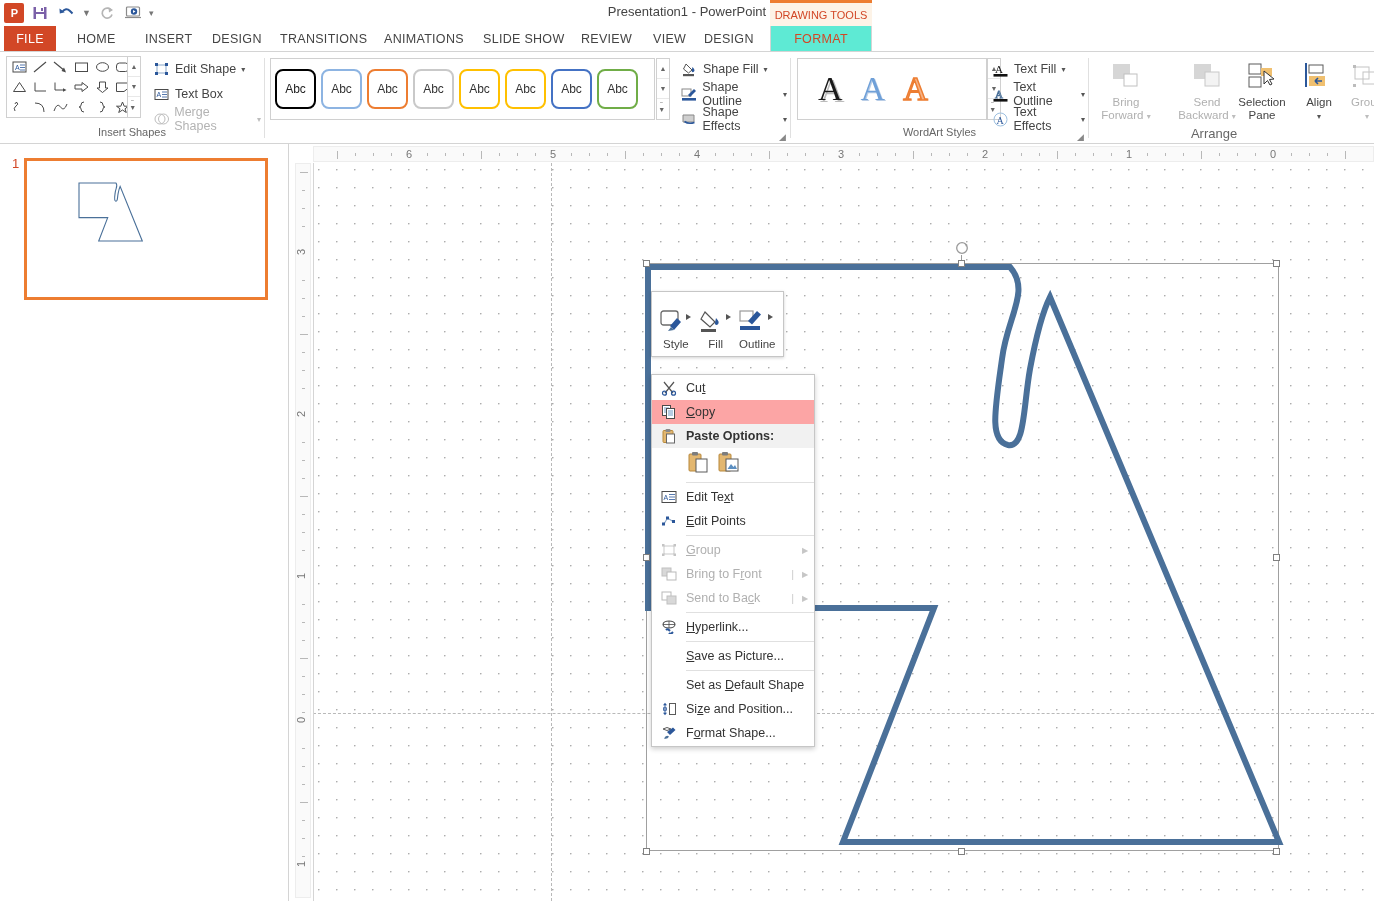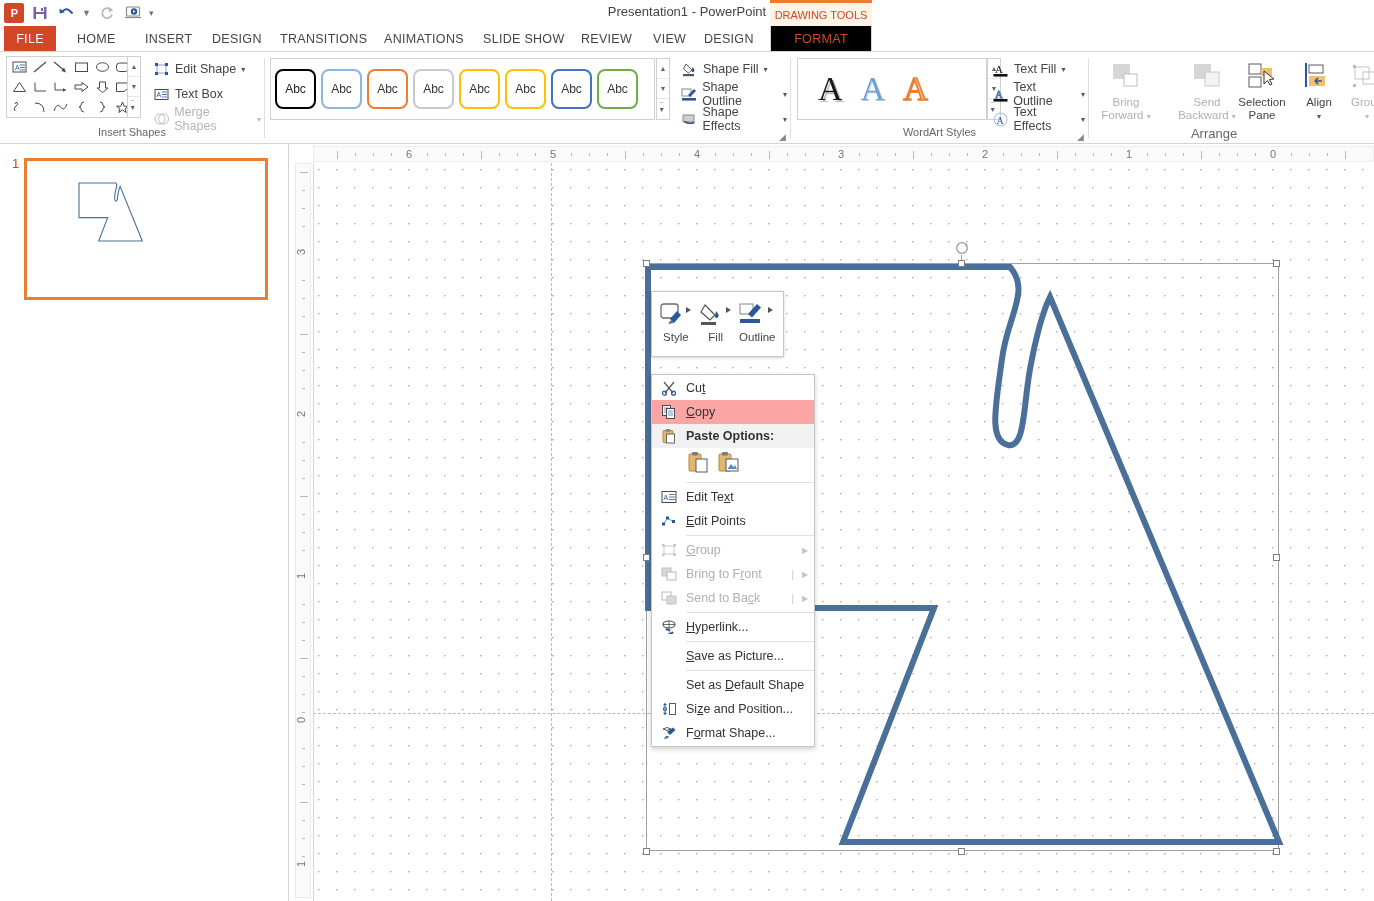--- a/index.html
+++ b/index.html
@@ -27,21 +27,21 @@
   .ctxtab-header { position:absolute; left:770px; top:0; width:102px; height:26px;
                    background:#fdf3e7; color:#d24726; font-size:11px;
                    display:flex; align-items:center; justify-content:center;
                    border-top:3px solid #ed7d31; }
 
   
   .tabstrip { position:absolute; left:0; top:26px; width:1374px; height:26px; background:#fff; }
   .tab { position:absolute; top:0; height:26px; padding:0 13px; font-size:12.5px;
          color:#444; display:flex; align-items:center; letter-spacing:.3px; cursor:default; }
   .tab.file { background:#d24726; color:#fff; left:4px; width:52px; justify-content:center; padding:0;}
-  .tab.format { color:#d24726; background:#000000; border-left:1px solid #d4d4d4;
+  .tab.format { color:#d24726; background:#5eead4; border-left:1px solid #d4d4d4;
                 border-right:1px solid #d4d4d4; }
   .ribbon-topline { position:absolute; left:0; top:51px; width:1374px; height:1px; background:#d4d4d4; }
 
   
   .ribbon { position:absolute; left:0; top:52px; width:1374px; height:92px; background:#fff;
             border-bottom:1px solid #d4d4d4; }
   .grp { position:absolute; top:0; height:92px; }
   .grp-divider { position:absolute; top:6px; width:1px; height:80px; background:#e0e0e0; }
 
   
@@ -102,21 +102,21 @@
   .guide-v { position:absolute; top:0; bottom:0; width:0; border-left:1px dashed #b9b9b9; }
   .guide-h { position:absolute; left:0; right:0; height:0; border-top:1px dashed #b9b9b9; }
 
   
   .selbox { position:absolute; border:1px solid #a0a0a0; }
   .hnd { position:absolute; width:7px; height:7px; background:#fff; border:1px solid #808080; }
   .rot { position:absolute; width:14px; height:14px; }
 
   
   .minibar { position:absolute; background:#fff; border:1px solid #c6c6c6;
-             box-shadow:0 1px 3px rgba(0,0,0,.18); display:flex; padding:7px 4px 2px 4px; }
+             box-shadow:0 1px 3px rgba(0,0,0,.18); display:flex; padding:14px 4px 2px 4px; }
   .mb-item { width:44px; text-align:center; font-size:11.5px; color:#444; }
   .mb-item .mbi { height:32px; display:flex; align-items:center; justify-content:center; }
 
   
   .ctxmenu { position:absolute; background:#fff; border:1px solid #c6c6c6;
              box-shadow:0 2px 5px rgba(0,0,0,.2); padding:1px 0; }
   .mi { position:relative; height:24px; display:flex; align-items:center;
         font-size:12.5px; color:#333; padding-left:0; }
   .mi .mi-ico { width:34px; display:flex; align-items:center; justify-content:center; }
   .mi .mi-lbl { flex:1; }

